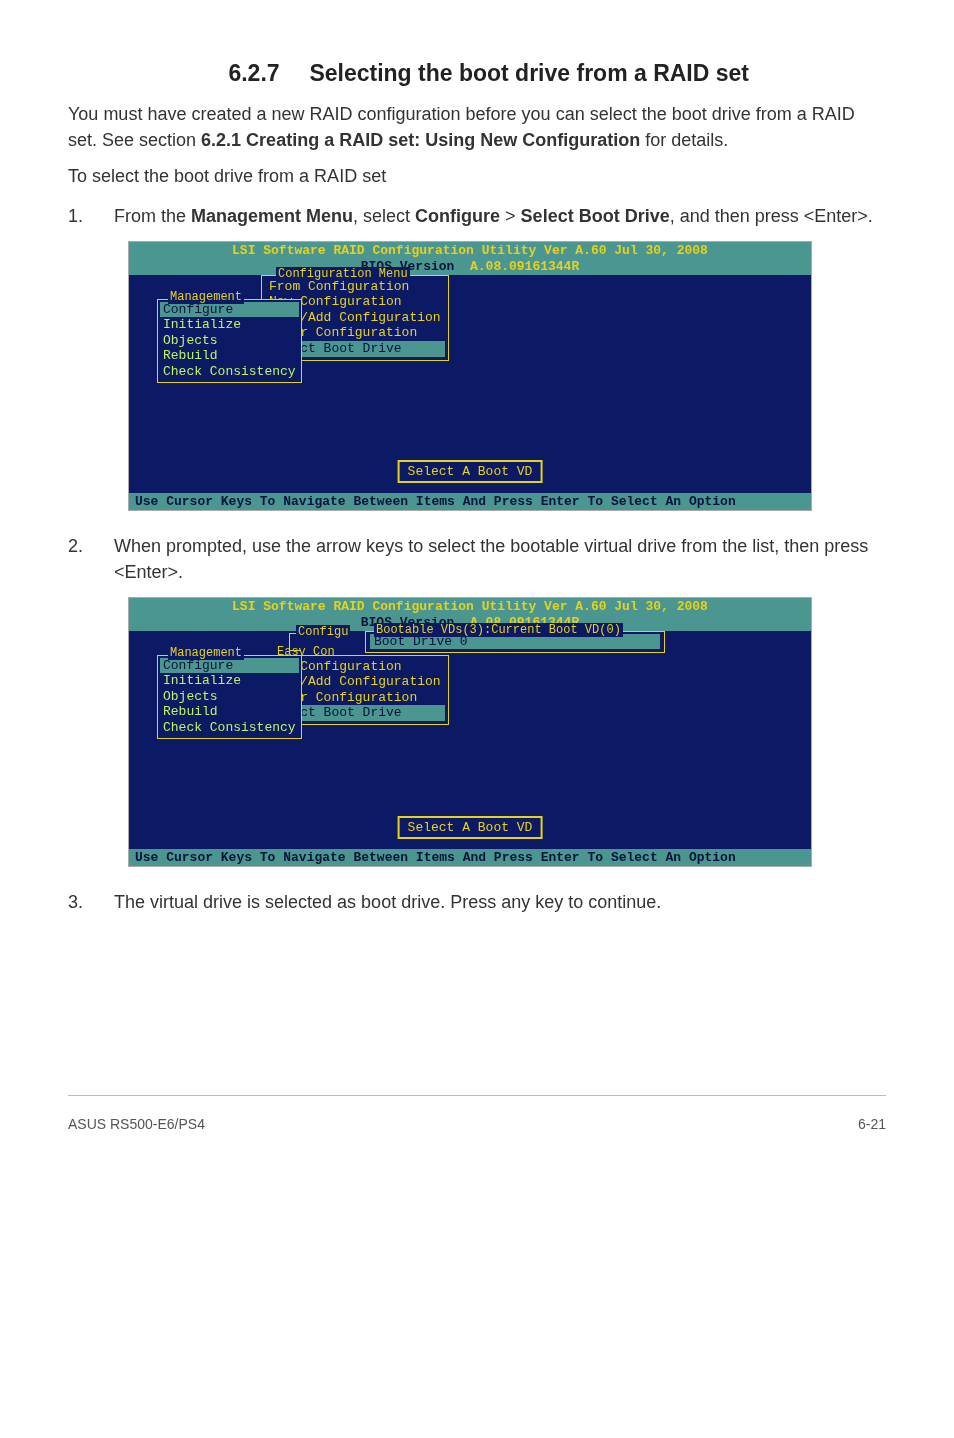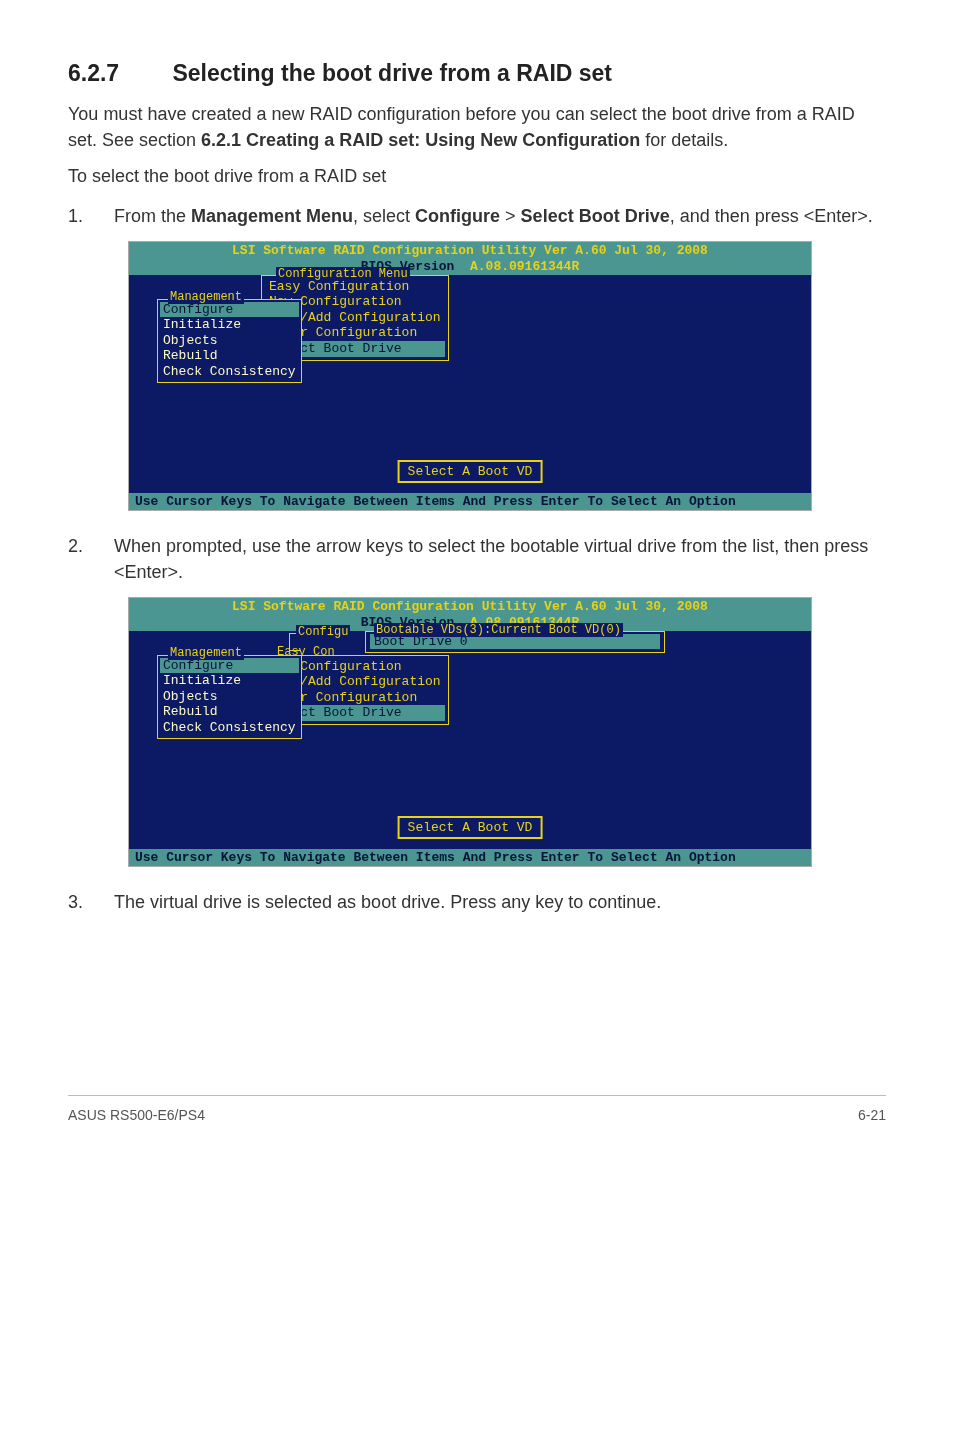--- a/index.html
+++ b/index.html
@@ -10,20 +10,21 @@
     width: 954px;
     margin: 0 auto;
     padding: 60px 68px 20px 68px;
     font-size: 18px;
   }
   h2 {
     font-size: 23px;
     font-weight: bold;
     color: #222;
     margin-bottom: 14px;
+    text-align: center;
   }
   h2 .secnum { display: inline-block; width: 98px; }
   p.intro { line-height: 1.45; margin-bottom: 10px; }
   p.subtle { margin-bottom: 14px; line-height: 1.45; }
   ol { list-style: none; }
   li.step { display: flex; margin-bottom: 12px; line-height: 1.45; }
   li.step .num { width: 46px; flex-shrink: 0; }
   li.step .txt { flex: 1; }
   strong.b { font-weight: bold; }
 
@@ -60,21 +61,21 @@
   }
   .mgmt-menu .label {
     position: absolute;
     top: -10px;
     left: 10px;
     background: #0c1a66;
     color: #e6d21a;
     padding: 0 2px;
     font-size: 12px;
   }
-  .mgmt-menu .item { color: #fef9c3; padding: 0 3px; line-height: 1.2; white-space: nowrap;}
+  .mgmt-menu .item { color: #bef264; padding: 0 3px; line-height: 1.2; white-space: nowrap;}
   .mgmt-menu .item.sel { background: #4b9691; color: #06133a; }
 
   .config-menu {
     position: absolute;
     top: 0px;
     left: 132px;
     border: 1px solid #e6d21a;
     padding: 3px 3px 3px 3px;
     background: #0c1a66;
   }
@@ -139,21 +140,21 @@
     color: #06133a;
     text-align: left;
     padding: 1px 6px;
     font-weight: bold;
     line-height: 1.2;
   }
 
   .page-foot {
     margin-top: 180px;
     border-top: 1px solid #bbb;
-    padding-top: 11px;
+    padding-top: 20px;
     display: flex;
     justify-content: space-between;
     font-size: 14px;
     color: #555;
   }
 </style>
 </head>
 <body>
 
 <h2>
@@ -180,21 +181,21 @@
 
 <div class="bios-shot">
   <div class="bios-row-top">
     <span class="yellow">LSI Software RAID Configuration Utility Ver A.60 Jul 30, 2008</span><br>
     <span>BIOS Version</span>&nbsp;&nbsp;<span class="yellow">A.08.09161344R</span>
   </div>
   <div class="bios-body">
 
     <div class="config-menu">
       <span class="label">Configuration Menu</span>
-      <div class="item">Easy Configuration</div>
+      <div class="item">From Configuration</div>
       <div class="item">New Configuration</div>
       <div class="item">View/Add Configuration</div>
       <div class="item">Clear Configuration</div>
       <div class="item sel">Select Boot Drive</div>
     </div>
 
     <div class="mgmt-menu">
       <span class="label">Management</span>
       <div class="item sel">Configure</div>
       <div class="item">Initialize</div>

